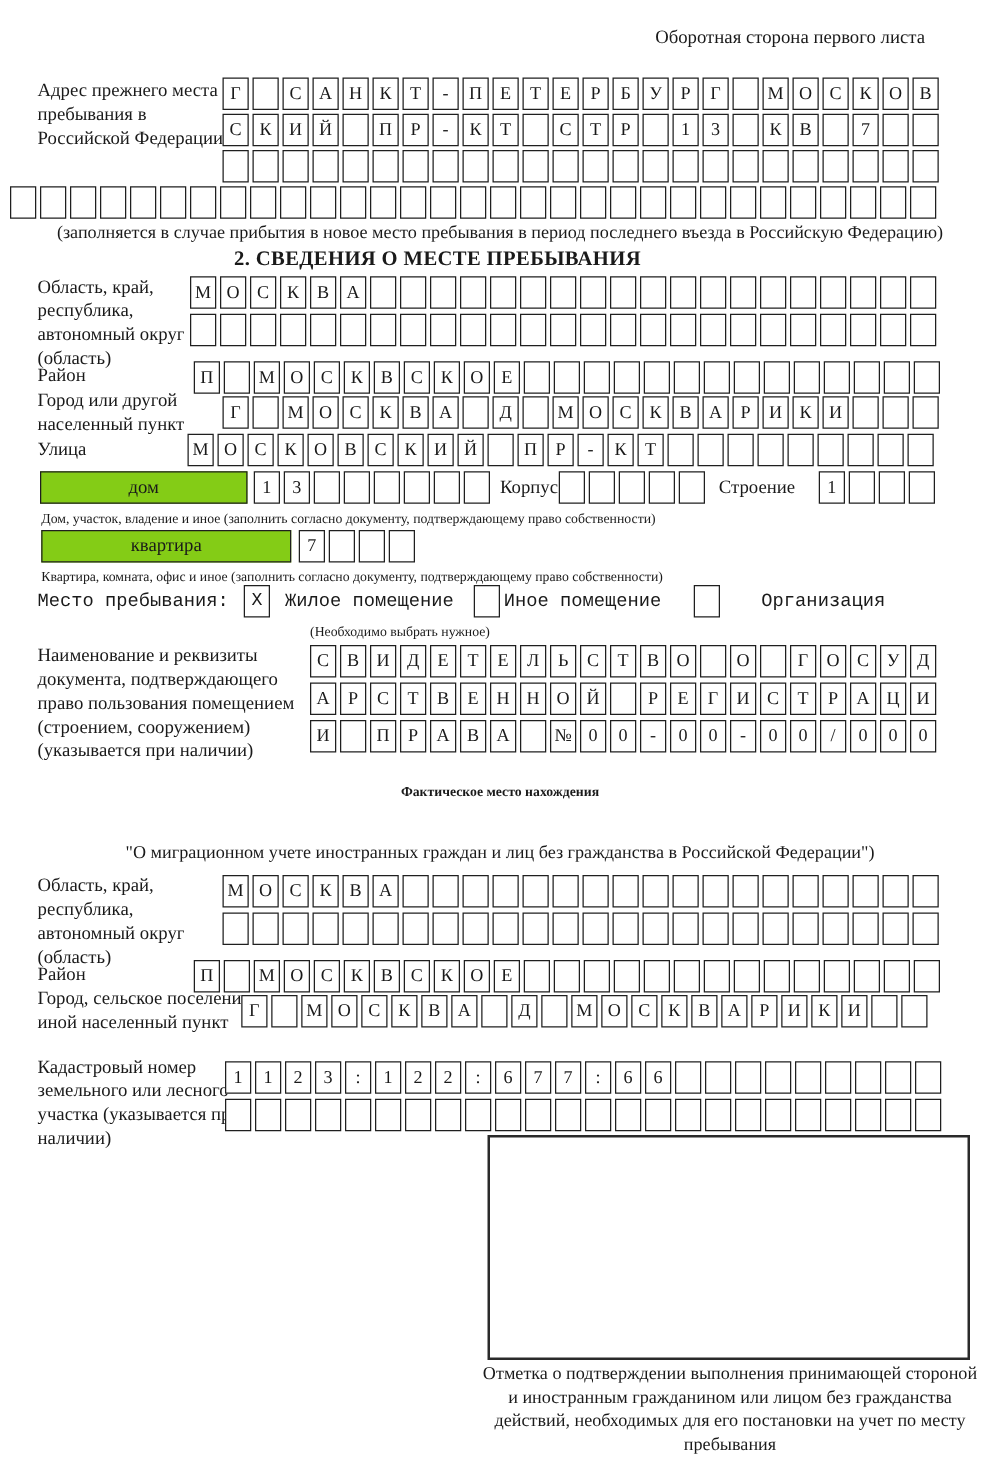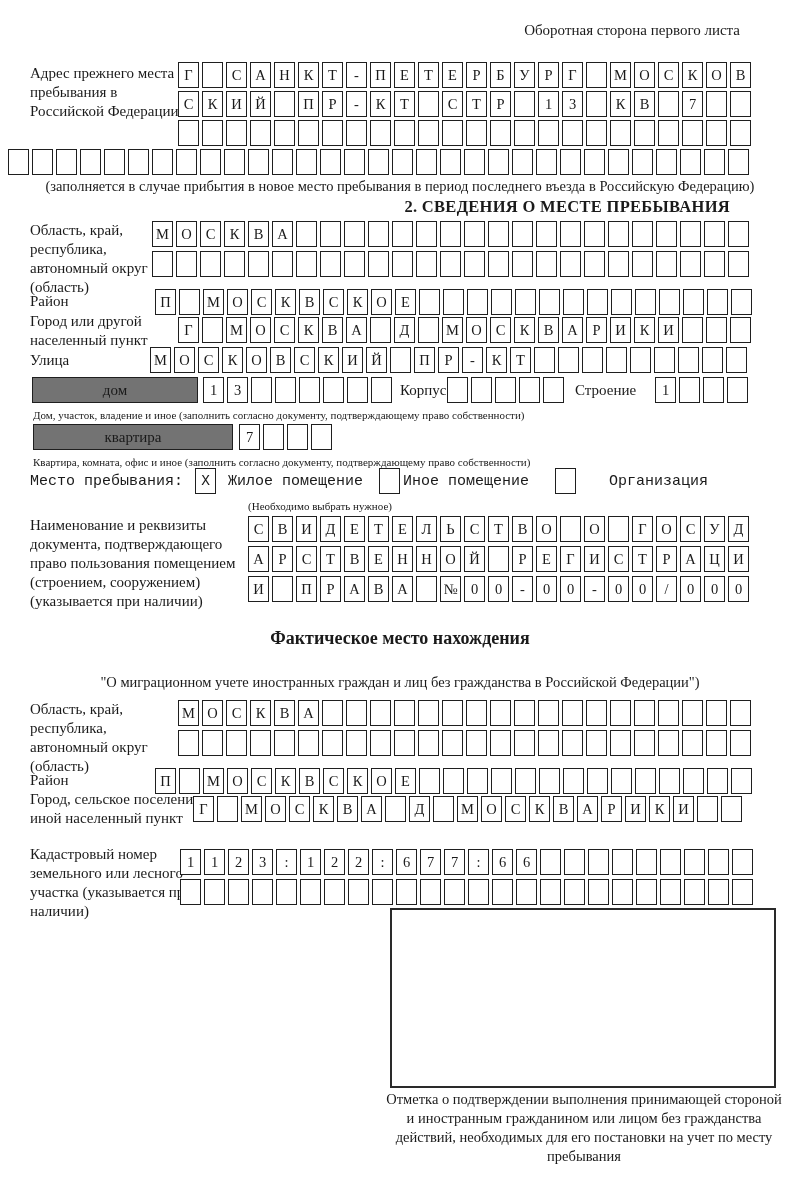--- a/index.html
+++ b/index.html
@@ -4,25 +4,25 @@
 <style>
   html,body{margin:0;padding:0;background:#ffffff;}
   .form{position:relative;width:800px;height:1180px;background:#ffffff;
         font-family:"Liberation Serif","DejaVu Serif",serif;color:#1a1a1a;overflow:hidden;}
   .lbl{position:absolute;font-size:15px;line-height:19px;}
   .cells{position:absolute;display:flex;}
   .cell{box-sizing:border-box;flex:none;width:21px;height:26px;border:1.6px solid #1f1f1f;
         margin-right:3px;display:flex;align-items:center;justify-content:center;
         font-size:14.5px;background:#fff;}
   .note-center{position:absolute;left:0;width:800px;text-align:center;font-size:14.5px;line-height:19px;}
-  .section-title{position:absolute;left:0;width:700px;text-align:right;
-        font-size:16.5px;font-weight:bold;letter-spacing:0.3px;margin-left:30px;}
-  .sub-title{position:absolute;left:0;width:800px;text-align:center;font-size:18px;font-weight:bold;}
+  .section-title{position:absolute;left:0;width:700px;text-align:center;
+        font-size:16.5px;font-weight:bold;letter-spacing:0.3px;}
+  .sub-title{position:absolute;left:0;width:800px;text-align:center;font-size:11px;font-weight:bold;}
   .namedbox{position:absolute;box-sizing:border-box;height:26px;border:1.6px solid #1f1f1f;
-        display:flex;align-items:center;justify-content:center;font-size:15px;background:#737373;text-align:center;}
+        display:flex;align-items:center;justify-content:center;font-size:15px;background:#84cc16;text-align:center;}
   .caption{position:absolute;font-size:11px;line-height:18px;}
   .stay-row{position:absolute;display:flex;align-items:center;font-size:15px;font-family:Liberation Mono, monospace;}
   .stamp-box{position:absolute;border:2px solid #2a2a2a;background:#fff;}
   .stamp-caption{position:absolute;text-align:center;font-size:14.5px;line-height:19px;}
   .header-note{position:absolute;left:0;width:740px;text-align:right;font-size:15px;}
 </style>
 </head>
 <body>
 
 <div class="form">

